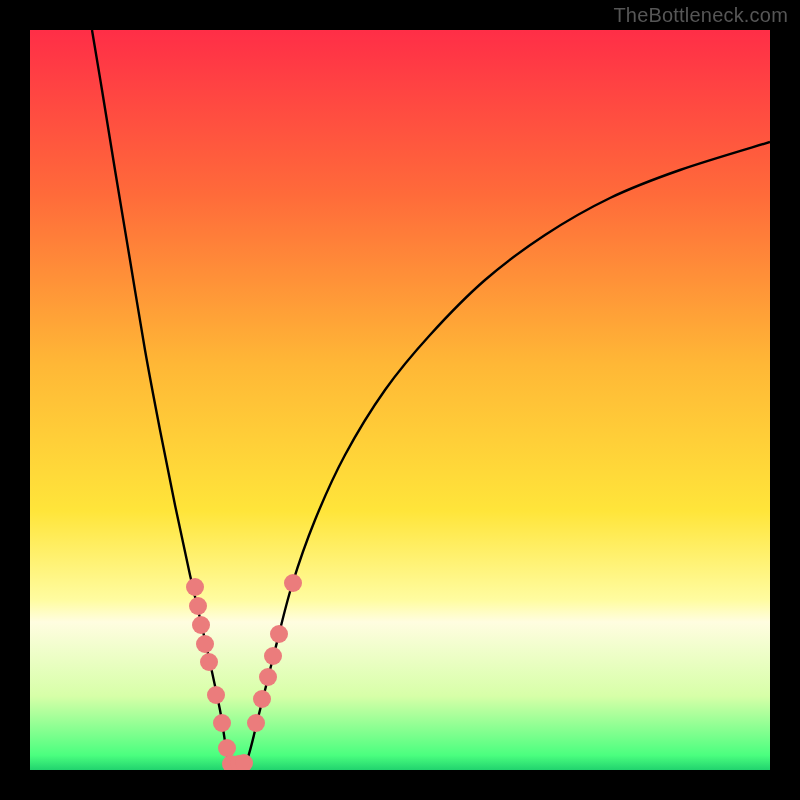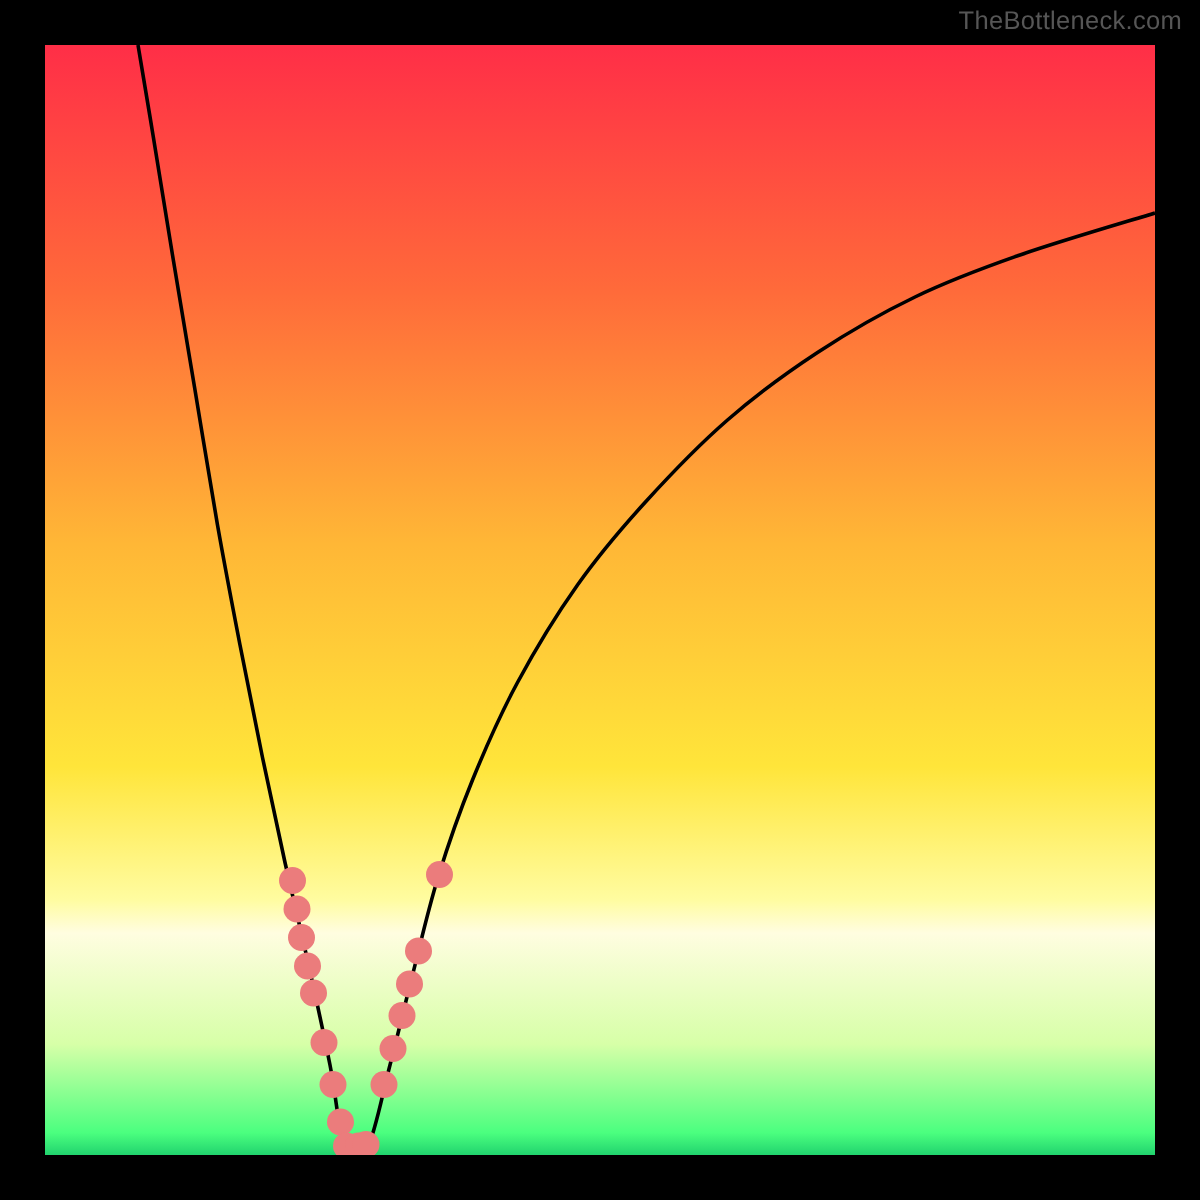--- a/index.html
+++ b/index.html
@@ -15,21 +15,21 @@
     left: 30px;
     top: 30px;
     width: 740px;
     height: 740px;
   }
   .watermark {
     position: absolute;
     top: 4px;
     right: 12px;
     font-family: Arial, Helvetica, sans-serif;
-    font-size: 17px;
+    font-size: 20px;
     color: #565656;
     font-weight: 500;
     letter-spacing: 0.2px;
   }
   svg {
     display: block;
     width: 740px;
     height: 740px;
   }
 </style>

